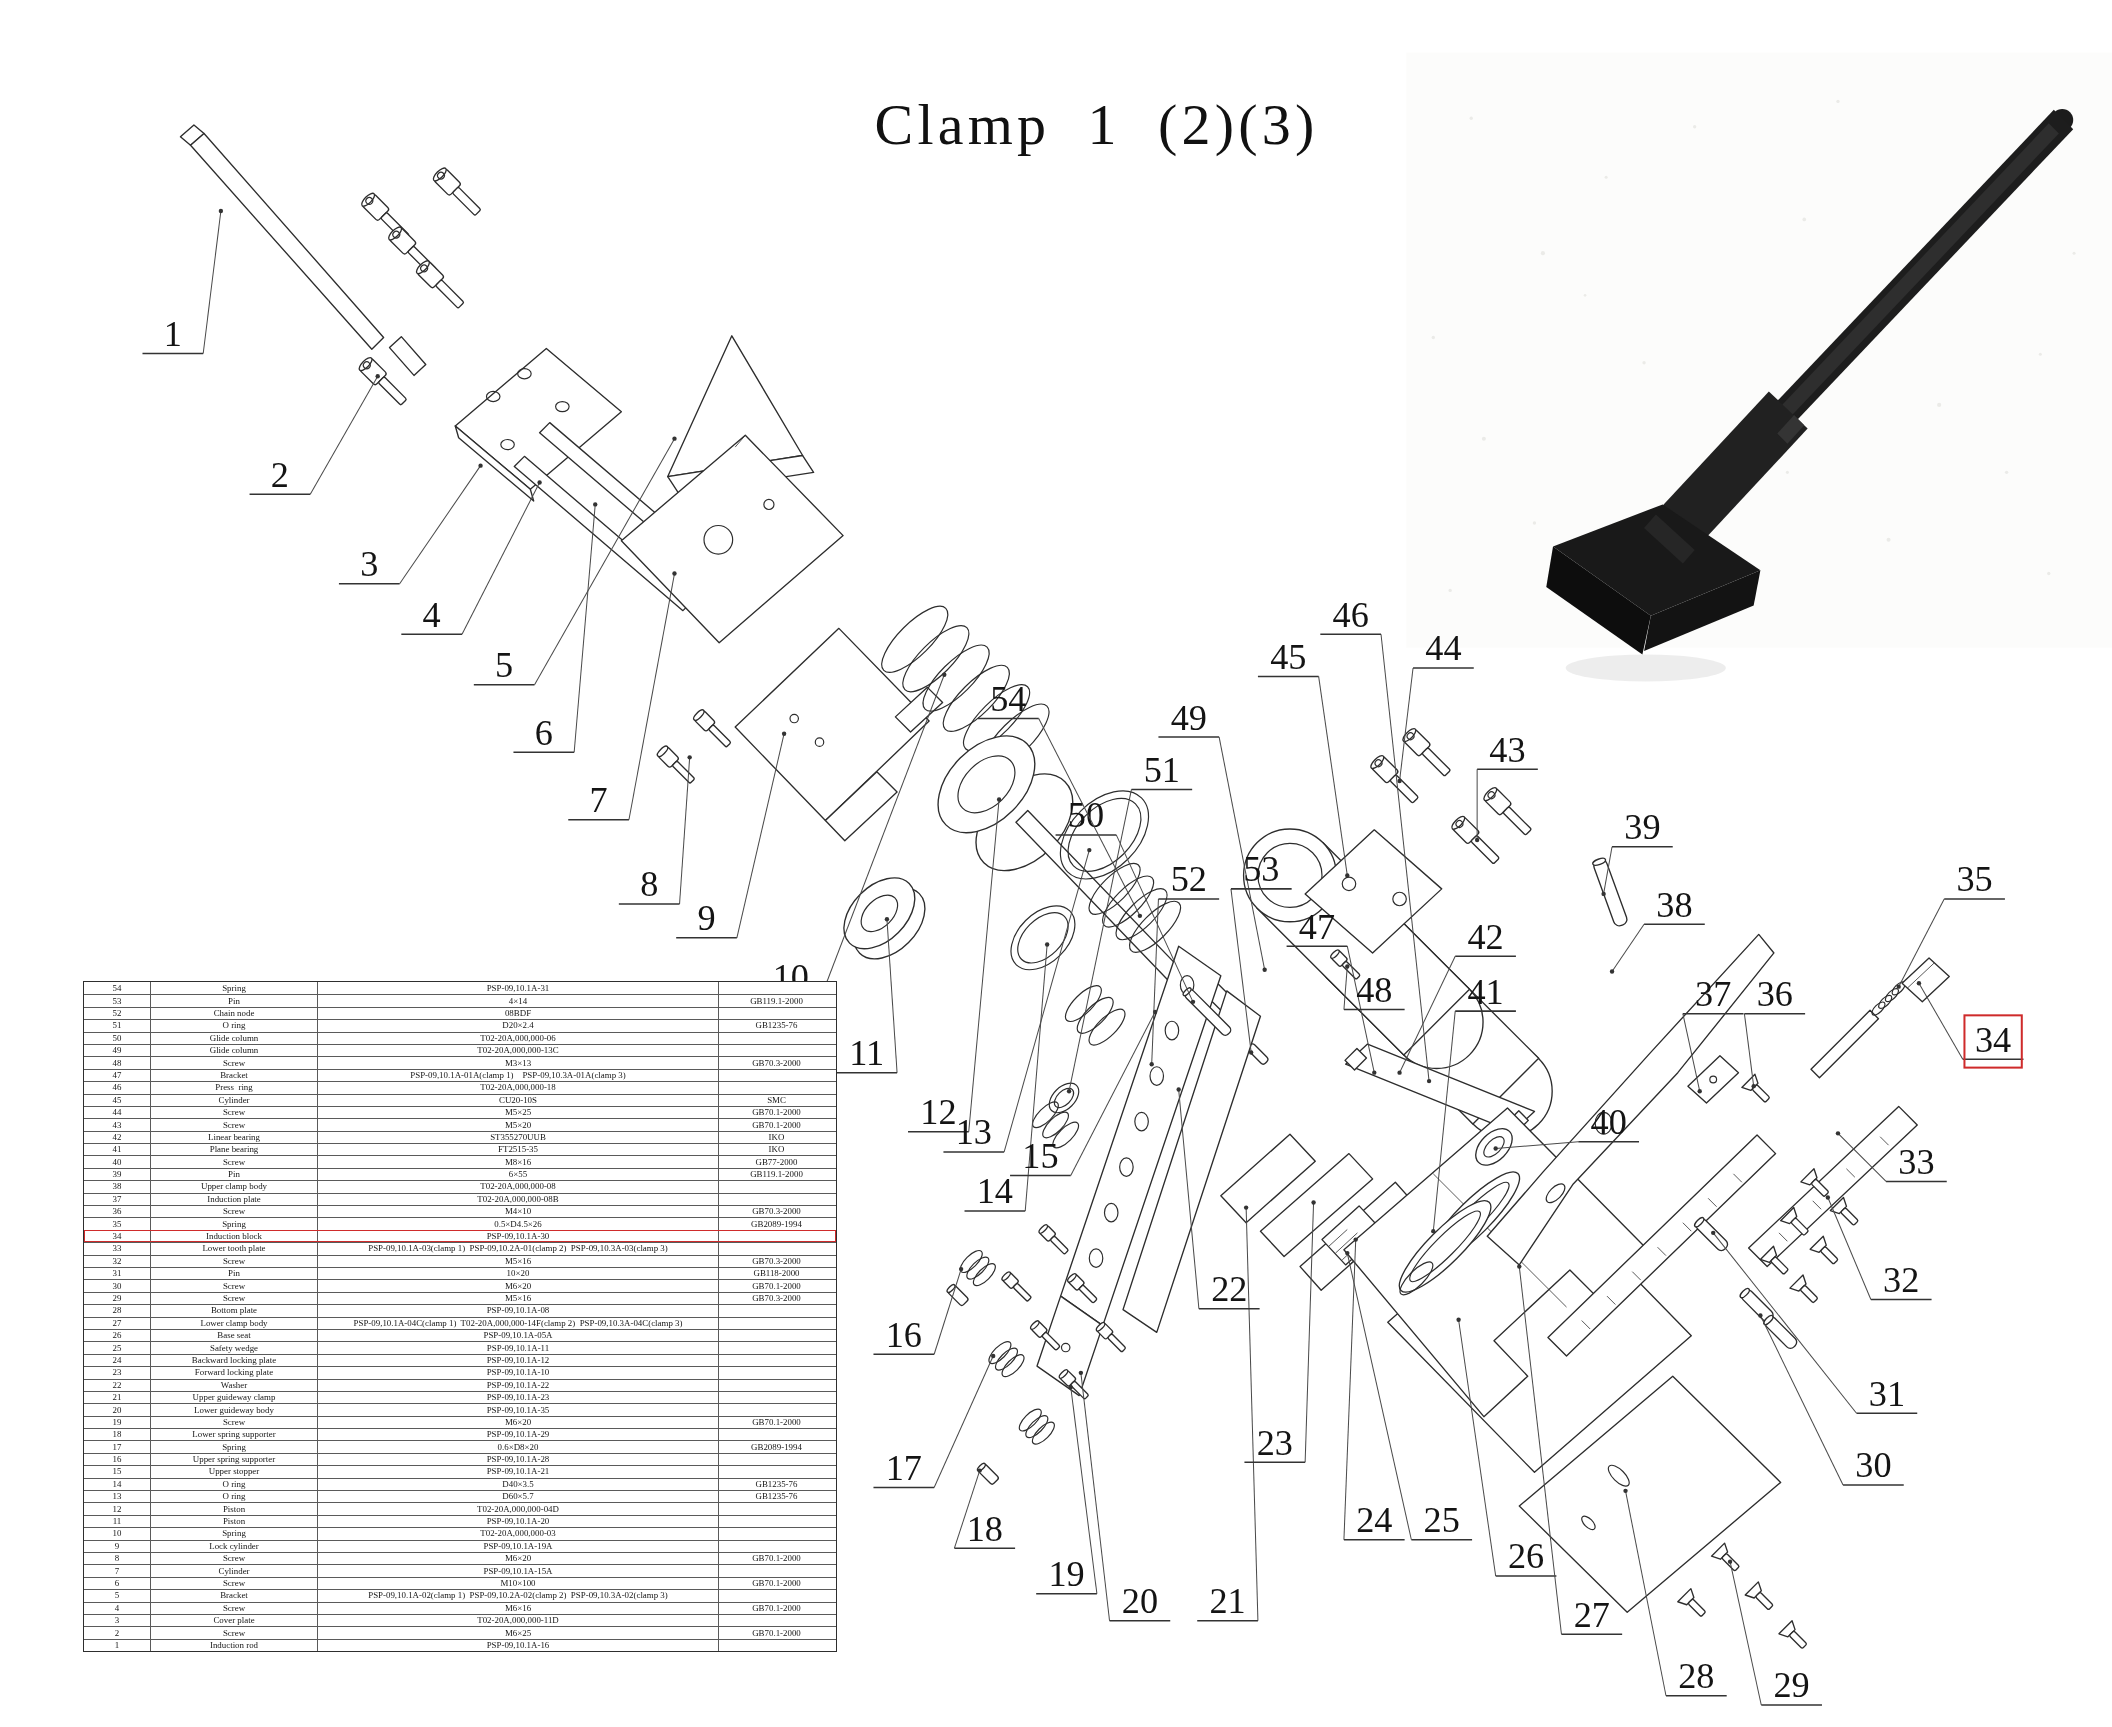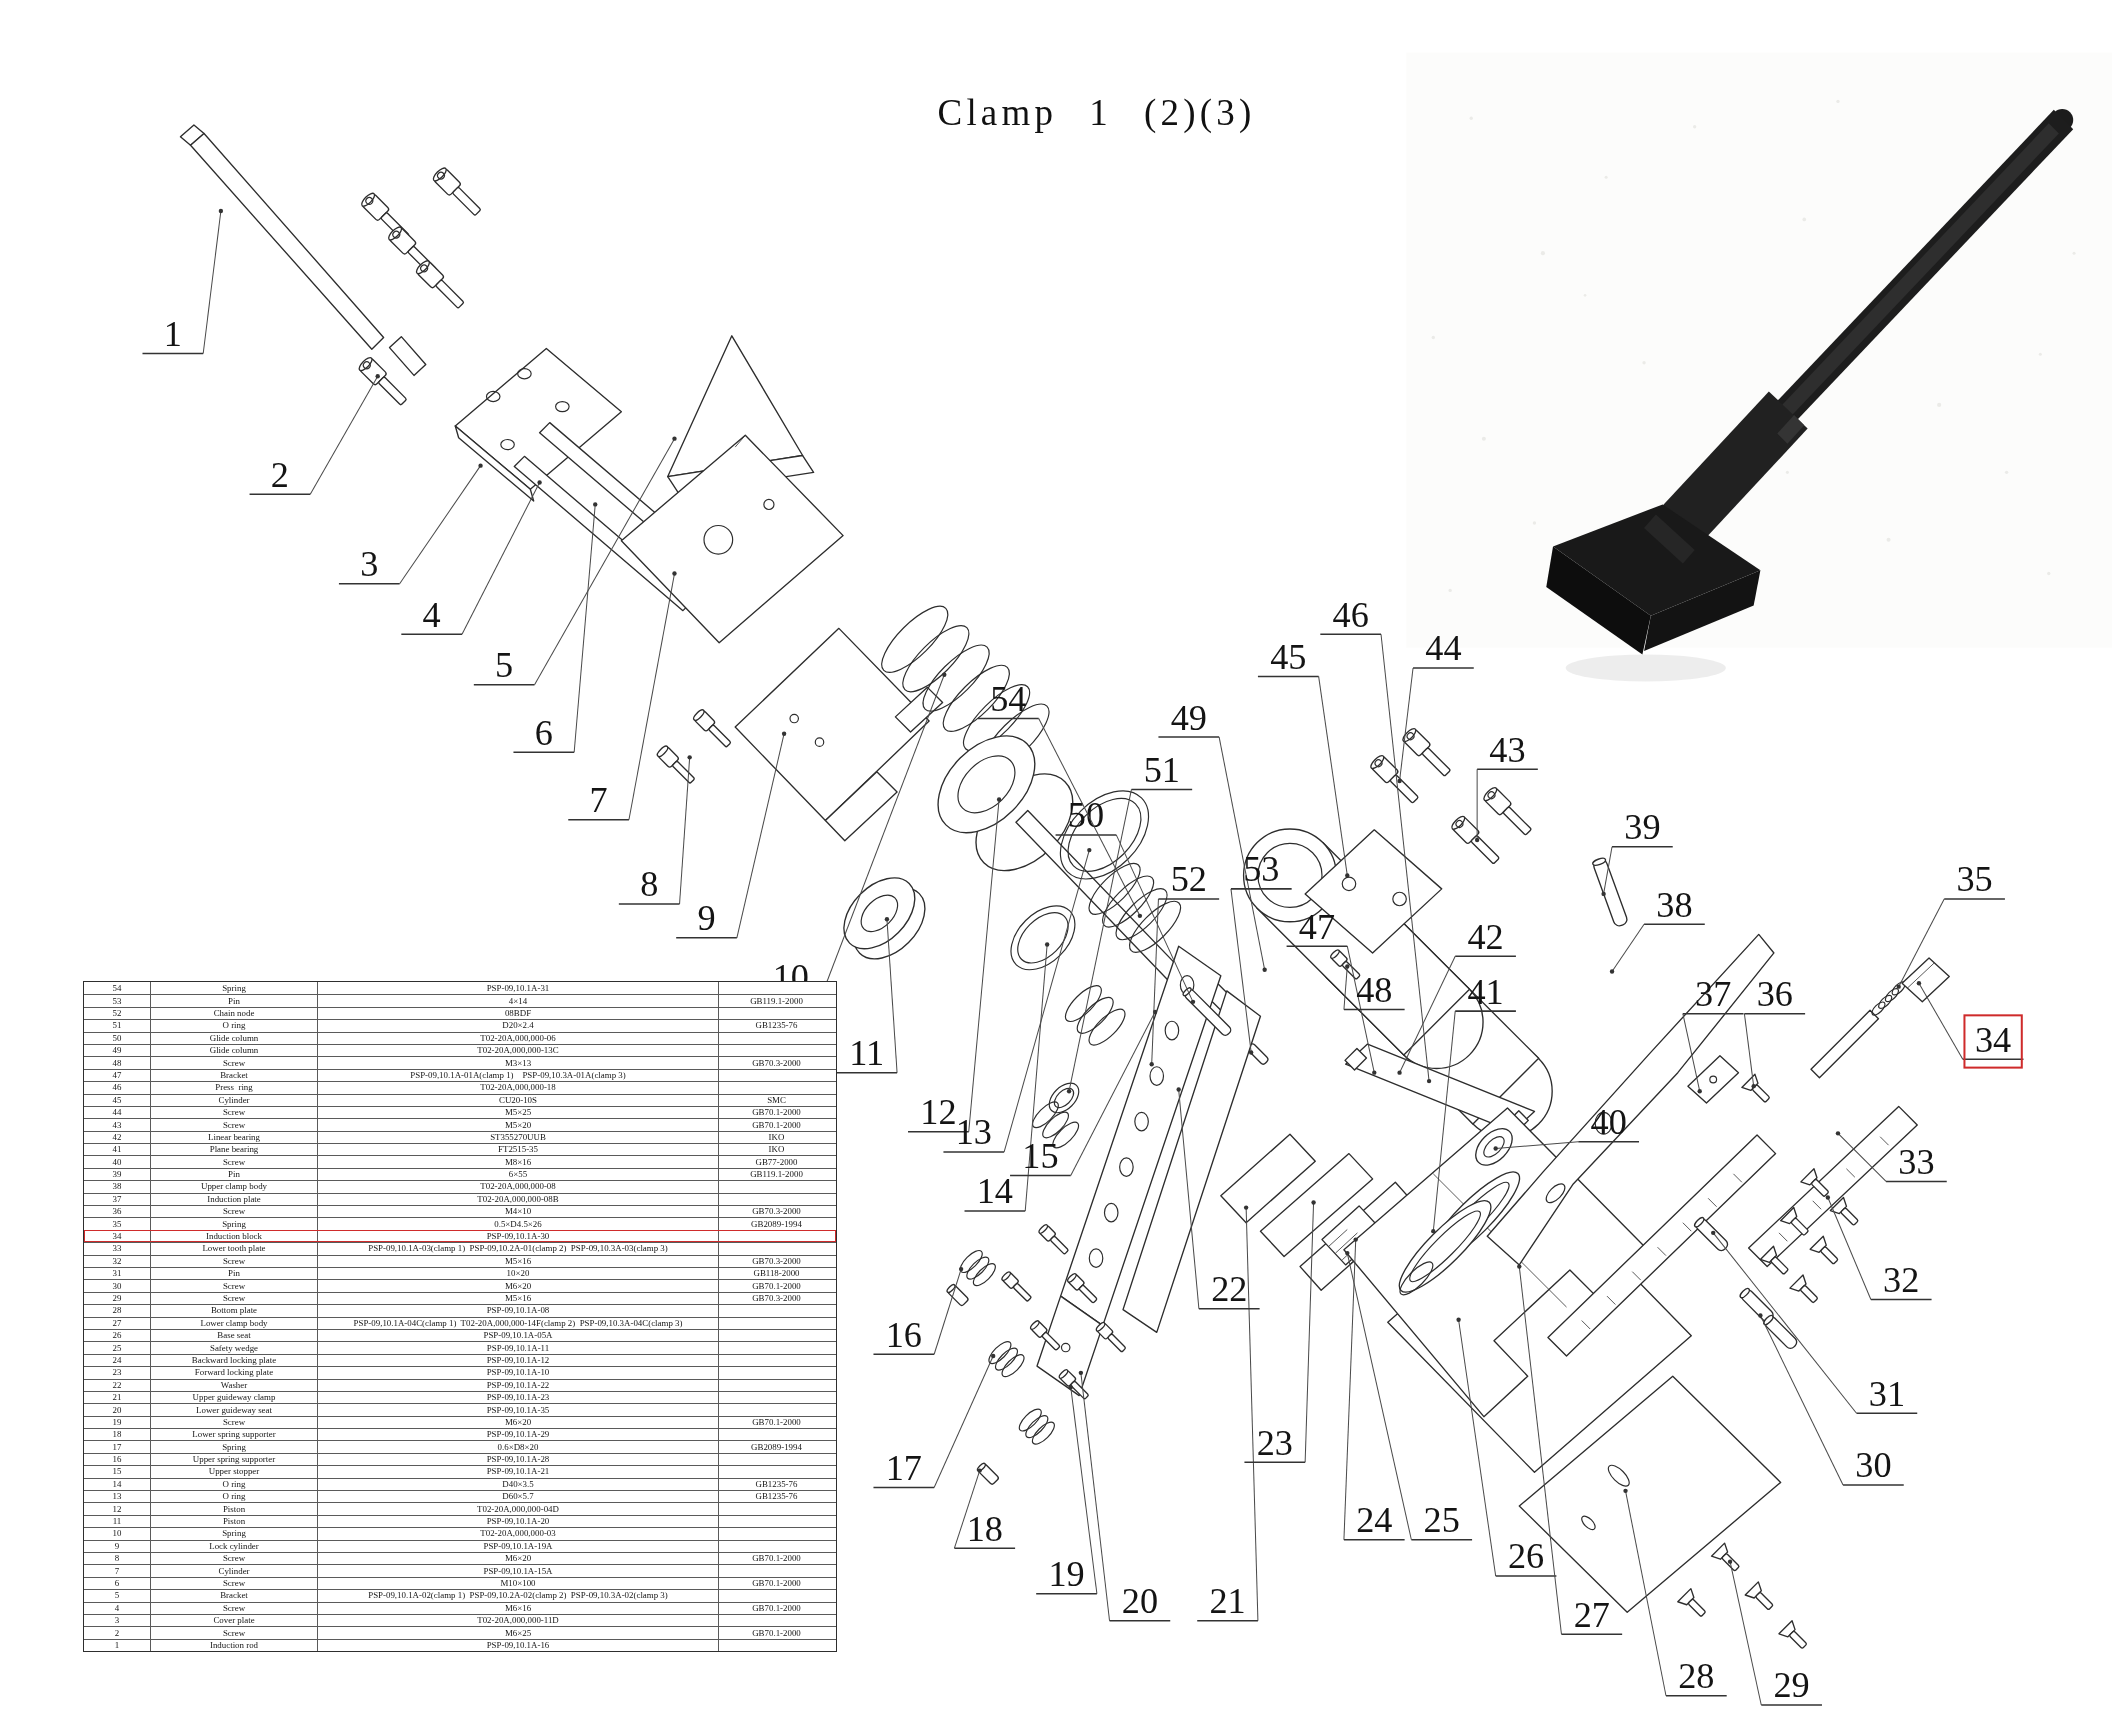--- a/index.html
+++ b/index.html
@@ -1,19 +1,19 @@
 <!DOCTYPE html>
 <html style="font-size:13.5px"><head>
 <meta charset="utf-8">
 <style>
   html,body{margin:0;padding:0;background:#fff;}
   .page{position:relative;width:2112px;height:1728px;background:#ffffff;overflow:hidden;
         font-family:"Liberation Serif",serif;color:#1a1a1a;}
   .title{position:absolute;left:810px;top:91px;width:573px;text-align:center;
-         font-size:37px;letter-spacing:4.2px;word-spacing:18.6px;white-space:nowrap;color:#111;}
+         font-size:58px;letter-spacing:4.2px;word-spacing:18.6px;white-space:nowrap;color:#111;}
   svg{position:absolute;left:0;top:0;}
   
   .ln{fill:#ffffff;stroke:#2d2d2d;stroke-width:1.6;stroke-linejoin:round;}
   .nof{fill:none;stroke:#2d2d2d;stroke-width:1.4;stroke-linejoin:round;}
   .thin{fill:none;stroke:#3a3a3a;stroke-width:1;}
   
   .ptable{position:absolute;left:83px;top:981px;width:754px;
           border:1.3px solid #2e2e2e;box-sizing:border-box;background:#fff;}
   .trow{display:grid;grid-template-columns:66px 167px 401px 116px;height:12.4px;
         border-top:0.8px solid #5a5a5a;box-sizing:border-box;position:relative;}
@@ -912,21 +912,21 @@
         <span></span>
       </div>
       <div class="trow">
         <span>21</span>
         <span>Upper guideway clamp</span>
         <span>PSP-09,10.1A-23</span>
         <span></span>
       </div>
       <div class="trow">
         <span>20</span>
-        <span>Lower guideway seat</span>
+        <span>Lower guideway body</span>
         <span>PSP-09,10.1A-35</span>
         <span></span>
       </div>
       <div class="trow">
         <span>19</span>
         <span>Screw</span>
         <span>M6×20</span>
         <span>GB70.1-2000</span>
       </div>
       <div class="trow">

